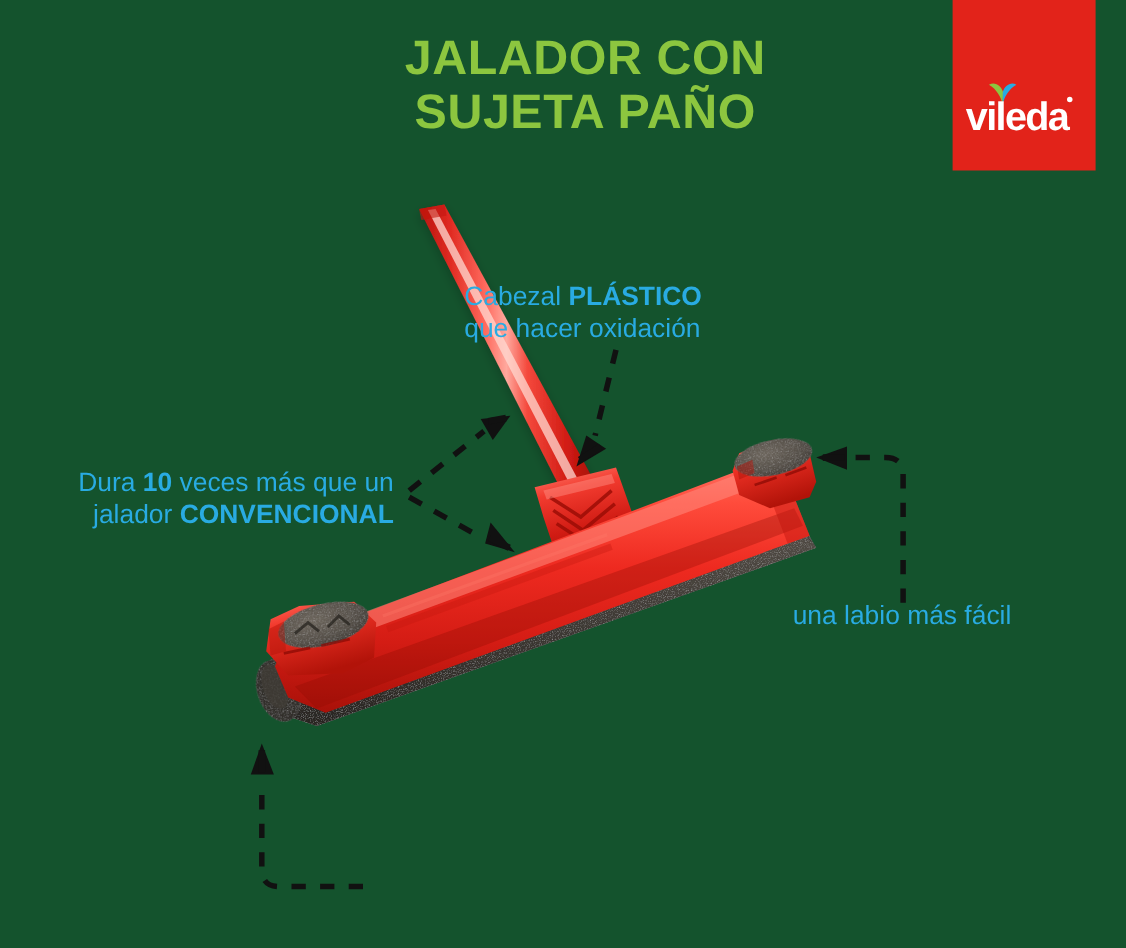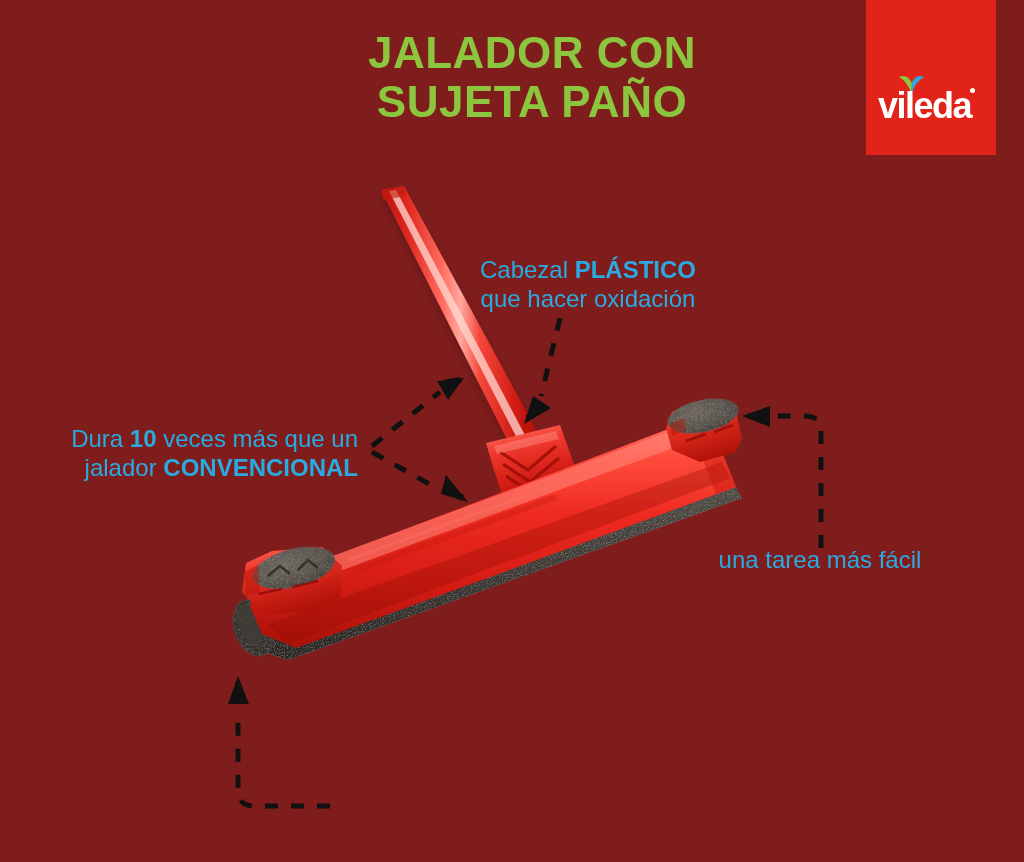--- a/index.html
+++ b/index.html
@@ -7,21 +7,21 @@
     padding: 0;
     background: #ffffff;
   }
   body {
     font-family: "Liberation Sans", sans-serif;
   }
   #canvas {
     position: relative;
     width: 1024px;
     height: 862px;
-    background: #7f1d1d;
+    background: #14532d;
     overflow: hidden;
   }
 
   
   .logo-block {
     position: absolute;
     left: 866px;
     top: 0px;
     width: 130px;
     height: 155px;
@@ -75,24 +75,24 @@
   .callout {
     position: absolute;
     color: #29ABE2;
     font-size: 24px;
     line-height: 1.22;
     font-weight: normal;
   }
   .callout b { font-weight: bold; }
 
   #callout-plastico {
-    left: 438px;
+    left: 422px;
     top: 255px;
     width: 300px;
-    text-align: center;
+    text-align: left;
   }
   #callout-durabilidad {
     left: 28px;
     top: 424px;
     width: 330px;
     text-align: right;
   }
   #callout-sujeta {
     left: 640px;
     top: 545px;
@@ -324,17 +324,17 @@
   <div class="callout" id="callout-durabilidad">
     <div>
       <span>Dura </span><b>10</b><span> veces más que un</span>
     </div>
     <div>
       <span>jalador </span><b>CONVENCIONAL</b>
     </div>
   </div>
 
   <div class="callout" id="callout-sujeta">
-    <div>una tarea más fácil</div>
+    <div>una labio más fácil</div>
   </div>
 
 
 </div>
 
 </body></html>

